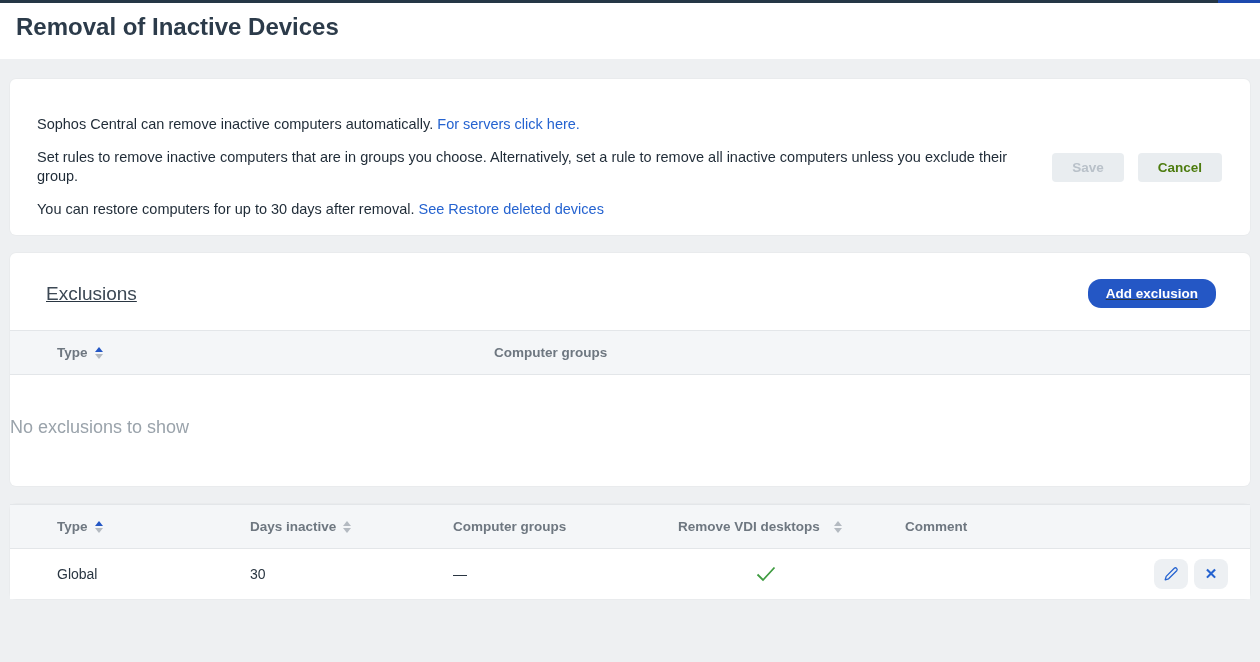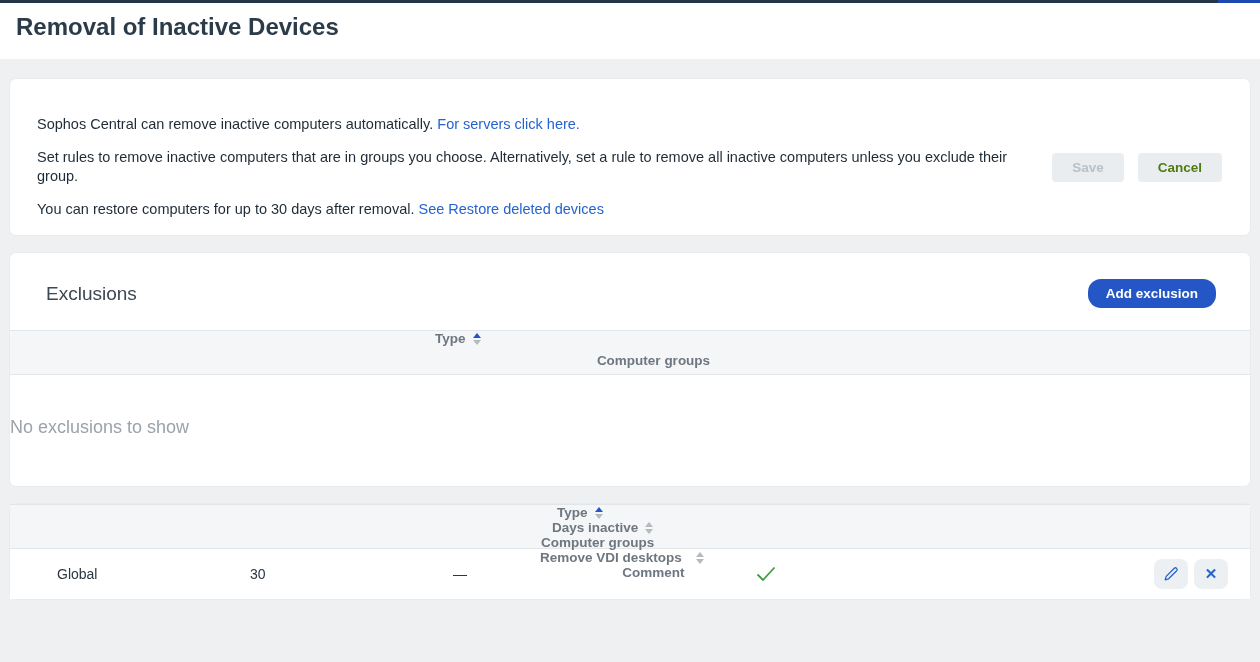--- a/index.html
+++ b/index.html
@@ -32,37 +32,36 @@
   .info-text p { margin: 0 0 14px 0; line-height: 19px; }
   .info-text p:last-child { margin-bottom: 0; }
   .info-text a { color: #2563d0; text-decoration: none; cursor: pointer; }
   .info-actions { display: flex; gap: 14px; margin-left: 36px; }
   .btn { border: none; border-radius: 4px; font-family: inherit; font-size: 13.5px; font-weight: bold; cursor: pointer; }
   .btn-muted { background: #e9edf0; color: #4d7c0f; padding: 7px 20px; }
   .btn-muted[disabled] { color: #b9c1c9; cursor: default; }
   .btn-primary { background: #2457c5; color: #ffffff; }
 
   .section-panel { margin-top: 18px; }
-  .section-header { display: flex; align-items: center; justify-content: space-between; padding: 26px 34px 22px 36px; }
+  .section-header { display: flex; align-items: center; justify-content: space-between; padding: 26px 34px 22px 36px; text-decoration: underline; }
   .section-title { font-size: 19px; font-weight: normal; color: #3c4854; margin: 0; }
   .add-exclusion-btn { padding: 7px 18px; border-radius: 13px; }
   .add-btn { padding: 8px 26px; }
 
   
   .highlight-box { border: 4px solid #e8690f; padding: 4px; display: inline-block; background: #ffffff; }
 
   
   .tbl-header {
     display: flex; align-items: center;
     background: #f4f6f8;
     border-top: 1px solid #e3e6e9; border-bottom: 1px solid #e3e6e9;
     height: 45px;
     font-size: 13.5px; font-weight: bold; color: #6e7780;
     padding-left: 47px;
-    flex-direction: column;
   }
   .tbl-row {
     display: flex; align-items: center;
     height: 50px; font-size: 14px; color: #2a3642;
     padding-left: 47px; background: #ffffff;
   }
   .col { display: flex; align-items: center; }
   
   .exc-col-type { width: 437px; }
   .exc-col-groups { flex: 1; }

